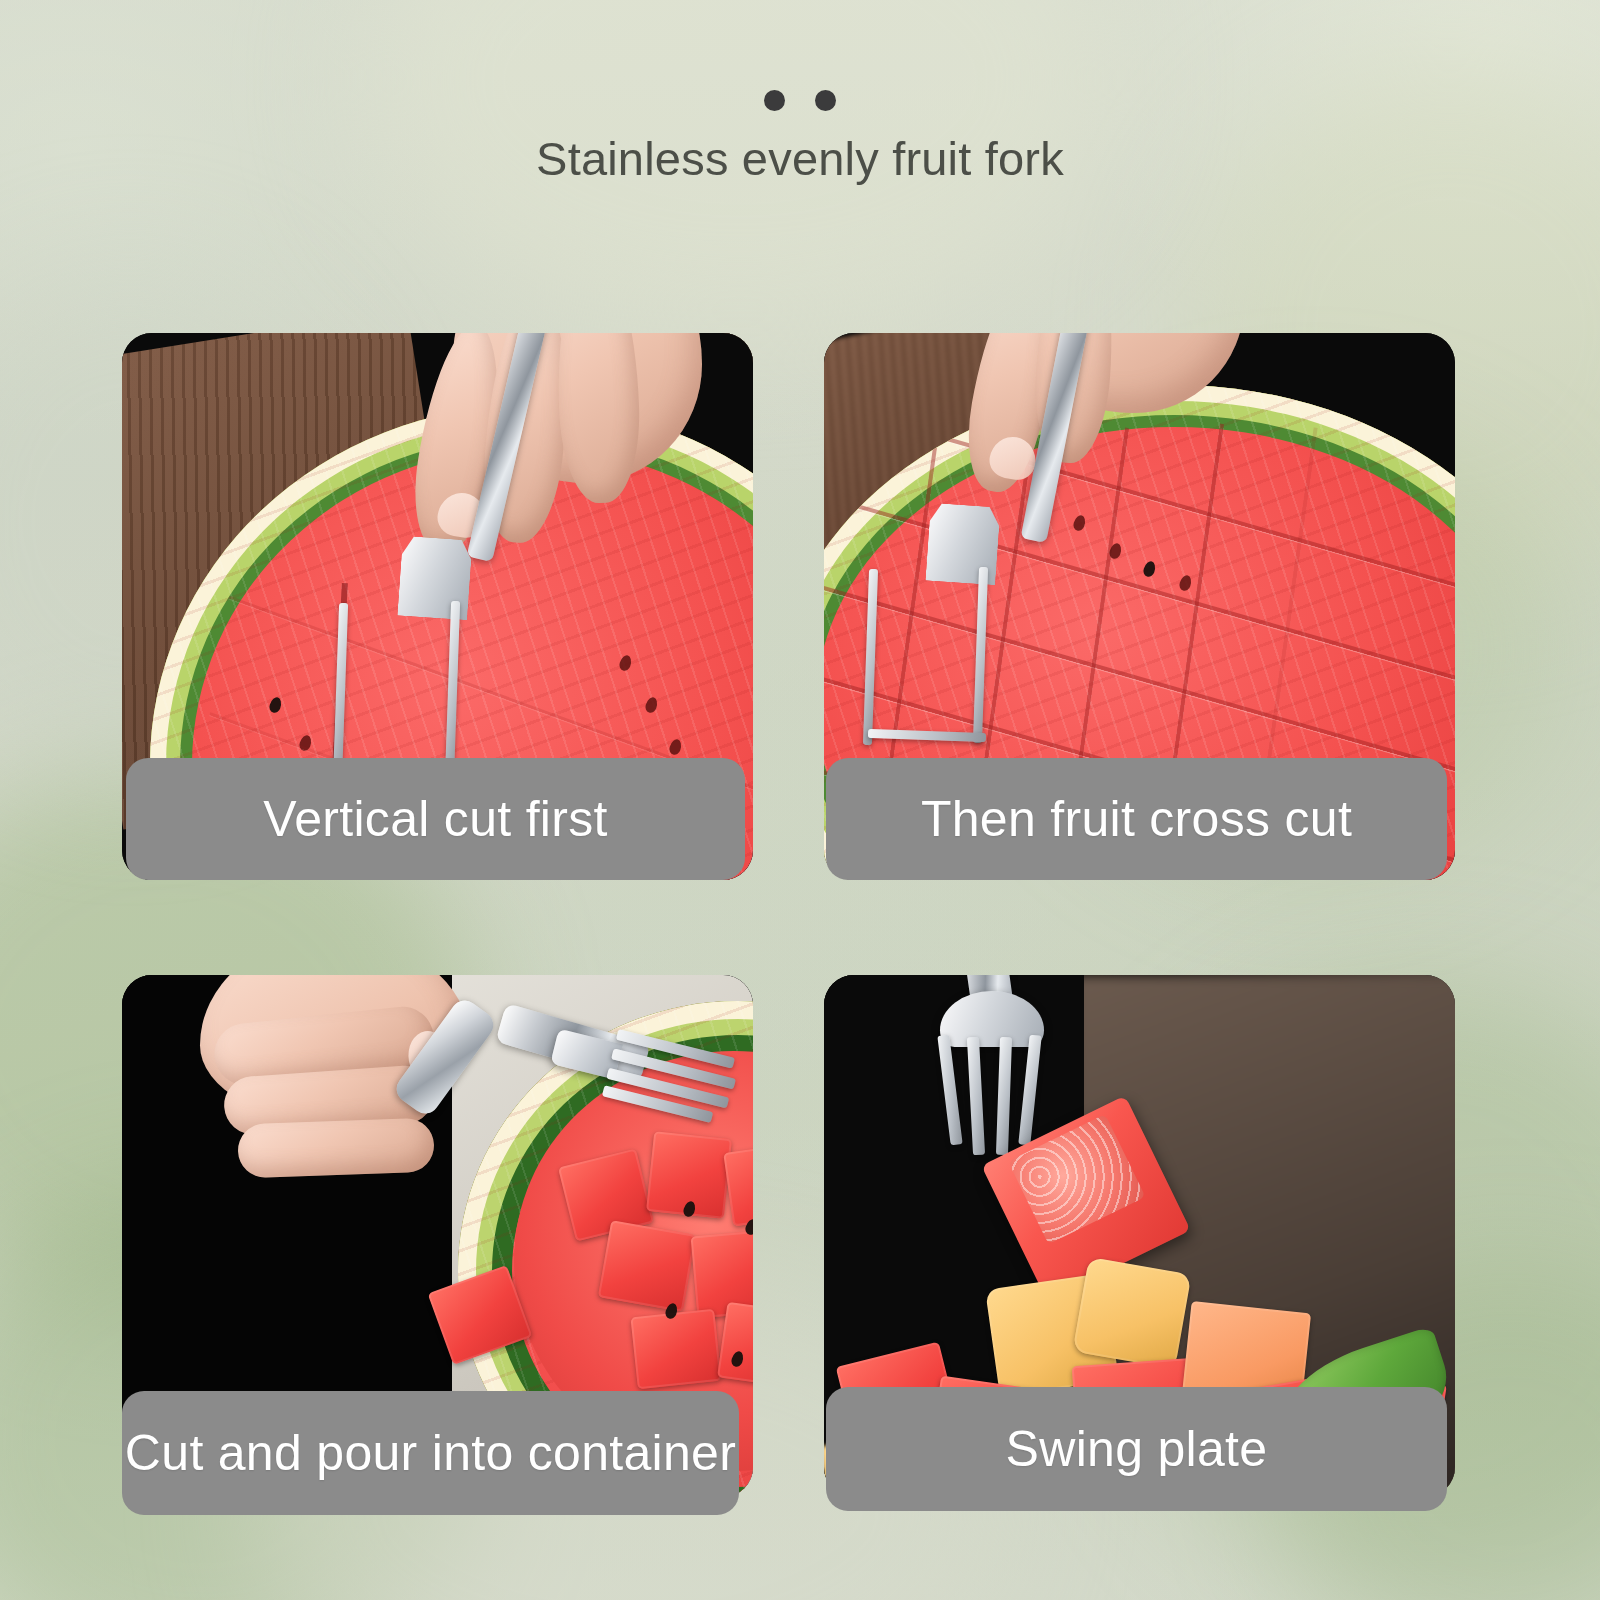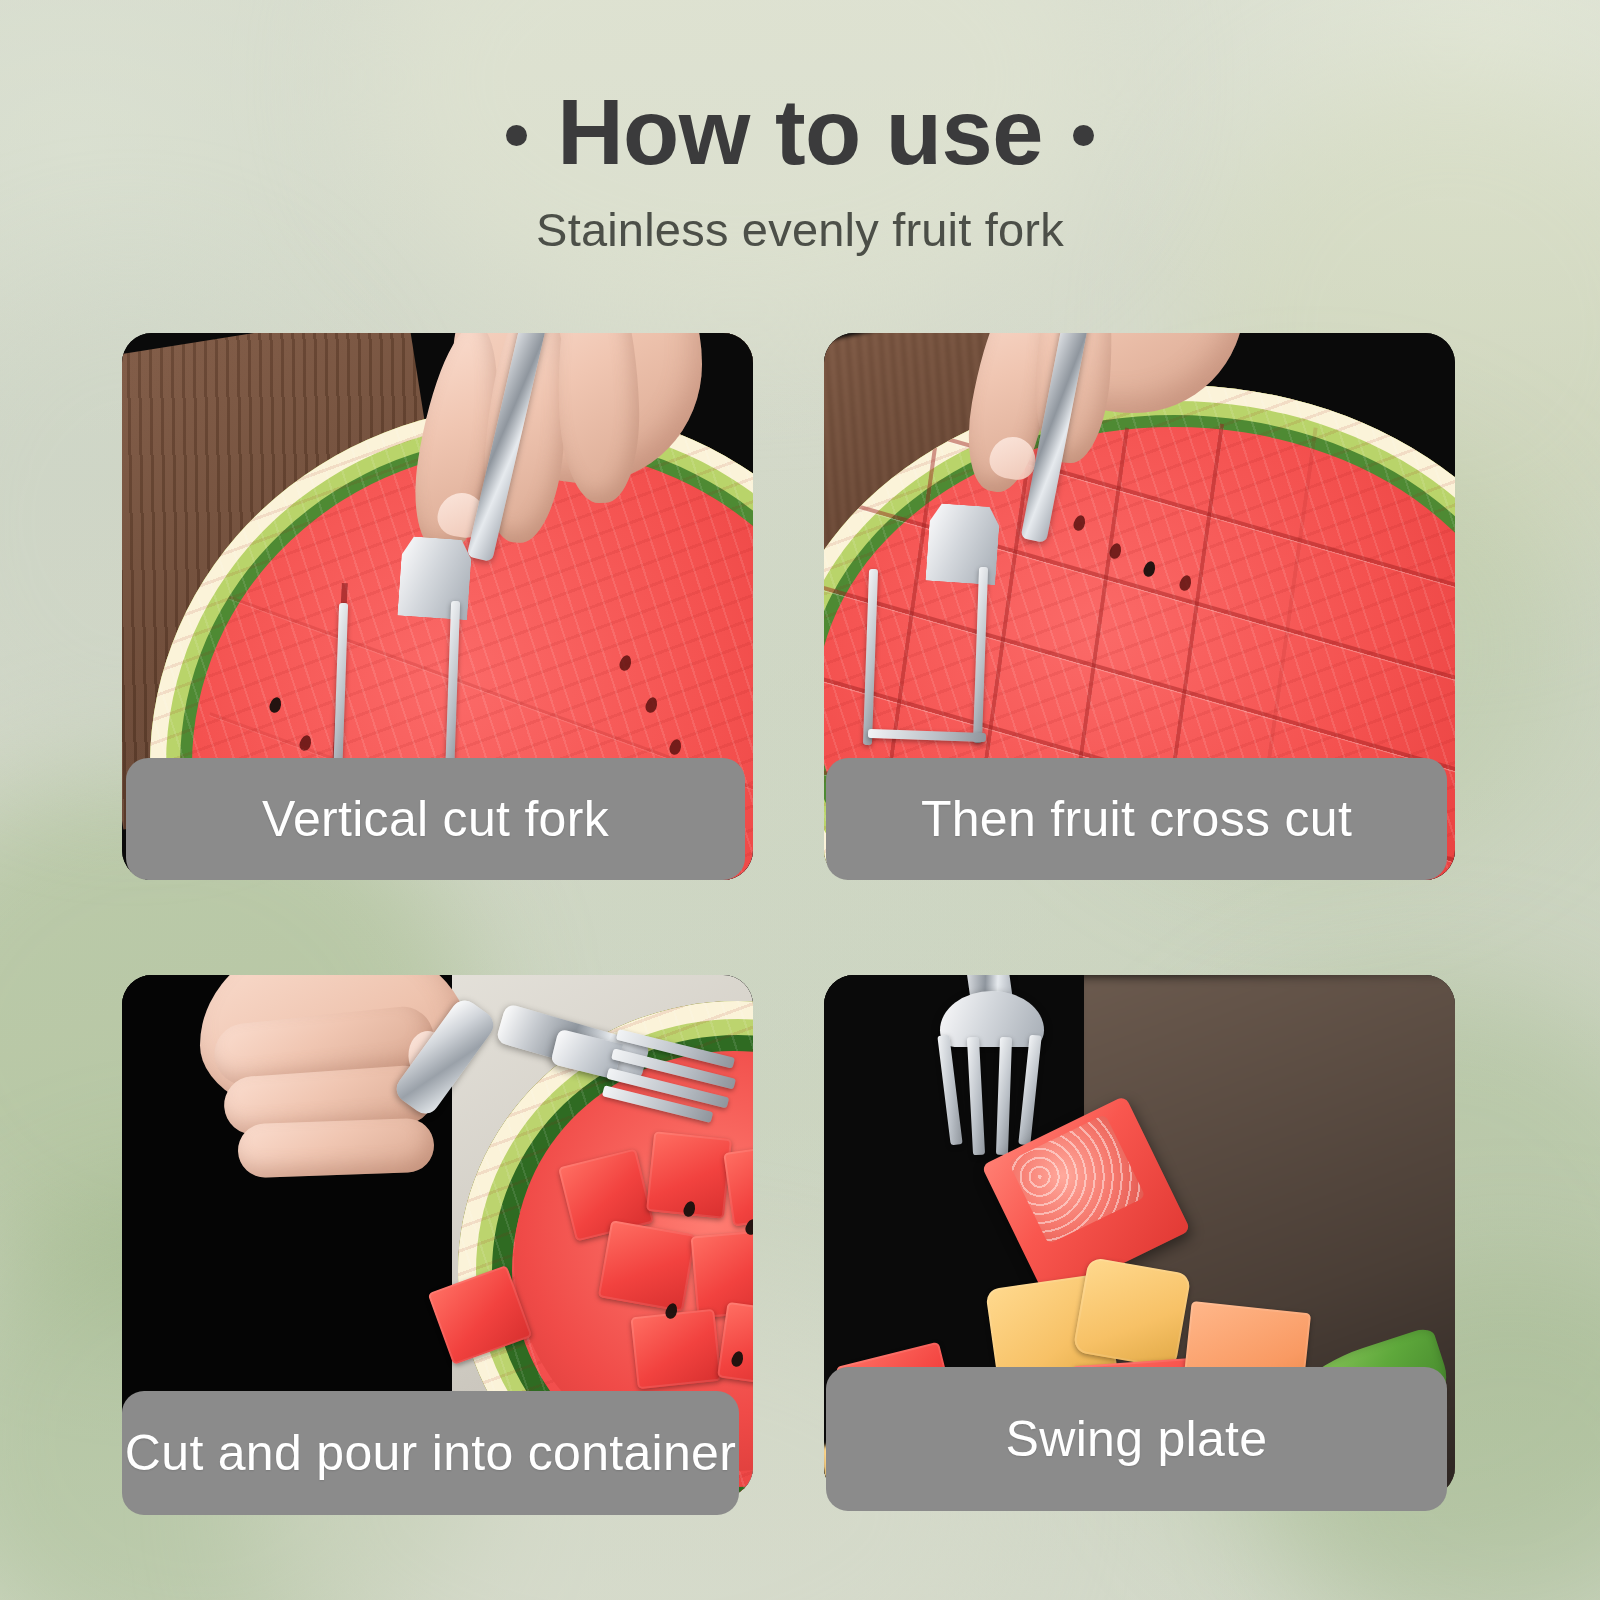--- a/index.html
+++ b/index.html
@@ -132,21 +132,21 @@
   .caption-text {
     color: #ffffff;
     font-size: 50px;
     letter-spacing: 0.3px;
     white-space: nowrap;
     text-shadow: 0 1px 2px rgba(0,0,0,.12);
   }
   .card-1 .caption-bar { left: 4px; right: 8px; bottom: 0; height: 122px; }
   .card-2 .caption-bar { left: 2px; right: 8px; bottom: 0; height: 122px; }
   .card-3 .caption-bar { left: 0px; right: 14px; bottom: -18px; height: 124px; }
-  .card-4 .caption-bar { left: 2px; right: 8px; bottom: -14px; height: 144px; }
+  .card-4 .caption-bar { left: 2px; right: 8px; bottom: -14px; height: 124px; }
 
   
   .scene { position: absolute; inset: 0; }
 
   
   .wood {
     position: absolute;
     background:
       repeating-linear-gradient(98deg, rgba(0,0,0,.12) 0px, rgba(0,0,0,.12) 3px, rgba(255,255,255,.05) 3px, rgba(255,255,255,.05) 11px),
       linear-gradient(160deg, #7d5640 0%, #6a4632 45%, #59392a 100%);
@@ -255,21 +255,20 @@
   <div class="bg-blob blob-f"></div>
   <div class="bg-blob blob-g"></div>
   <div class="bg-blob blob-h"></div>
   <div class="bg-blob blob-i"></div>
   <div class="bg-veil"></div>
 </div>
 
 <div id="header">
   <div id="title-row">
     <span class="title-dot"></span>
-    <span id="page-title">How to use</span>
     <span class="title-dot"></span>
   </div>
   <div id="page-subtitle">Stainless evenly fruit fork</div>
 </div>
 
 <div id="steps-grid">
 
   <div class="step-card card-1">
     <div class="photo">
       <div class="scene">
@@ -300,21 +299,21 @@
         <div class="finger" style="left:436px;top:-80px;width:80px;height:250px;transform:rotate(-2deg);"></div>
         <div class="nail" style="left:316px;top:160px;width:48px;height:44px;transform:rotate(9deg);"></div>
         <div class="handle" style="left:378px;top:-70px;width:26px;height:300px;transform:rotate(13deg);"></div>
         <div class="blade-head" style="left:278px;top:205px;width:70px;height:80px;transform:rotate(4deg);clip-path:polygon(16% 0,84% 0,100% 24%,100% 100%,0 100%,0 24%);"></div>
         <div class="prong" style="left:214px;top:270px;width:9px;height:180px;transform:rotate(2deg);"></div>
         <div class="prong" style="left:326px;top:268px;width:9px;height:180px;transform:rotate(2deg);"></div>
         <div class="prong" style="left:216px;top:436px;width:120px;height:9px;transform:rotate(2deg);"></div>
       </div>
     </div>
     <div class="caption-bar">
-      <span class="caption-text">Vertical cut fork</span>
+      <span class="caption-text">Vertical cut first</span>
     </div>
   </div>
 
   <div class="step-card card-2">
     <div class="photo">
       <div class="scene">
         <div class="dark-bg" style="left:0;top:0;width:100%;height:100%;"></div>
         <div class="wood blur-soft" style="left:-60px;top:-20px;width:420px;height:300px;transform:rotate(-12deg);"></div>
         <div class="melon" style="left:-50px;top:52px;width:800px;height:640px;">
           <div class="flesh-grain"></div>

